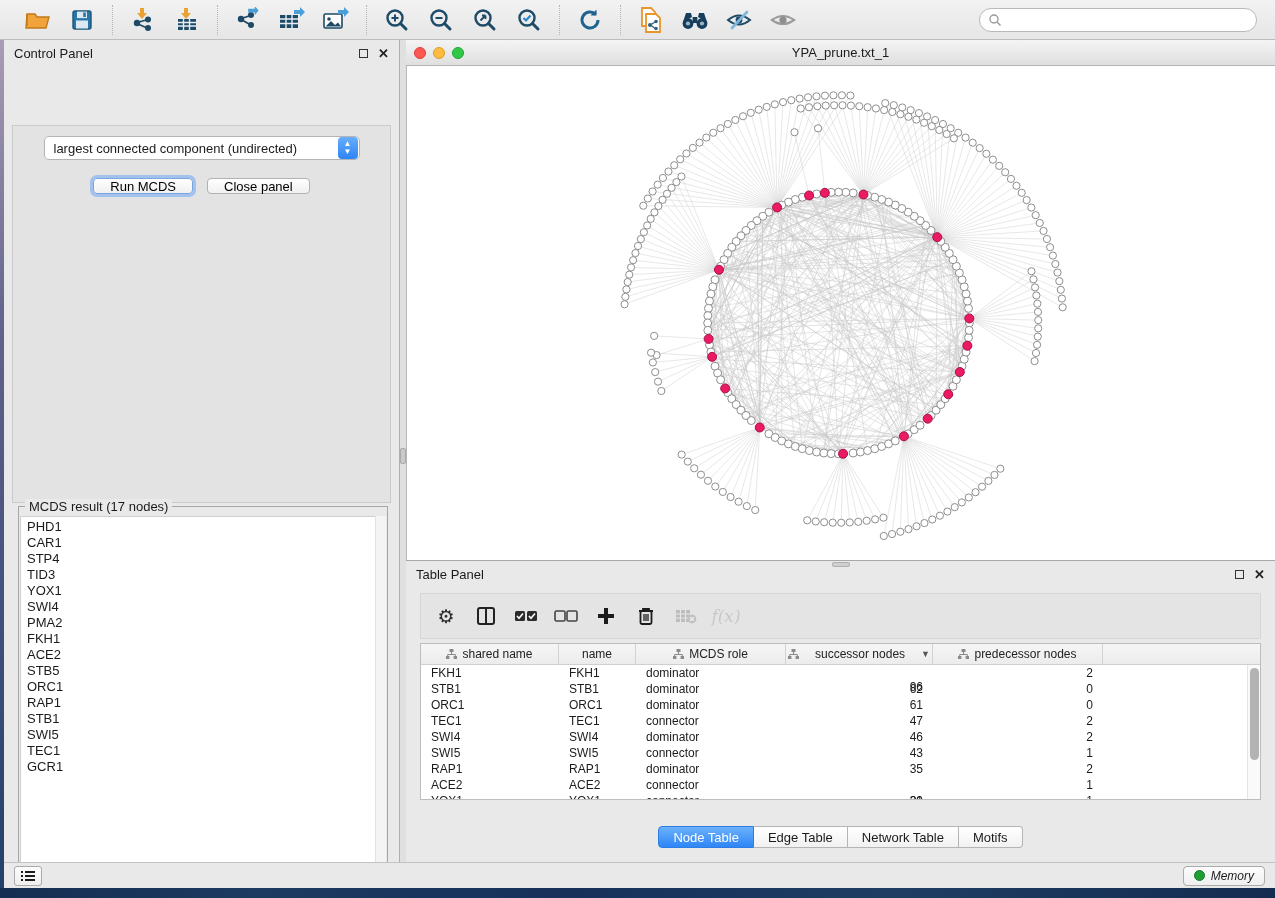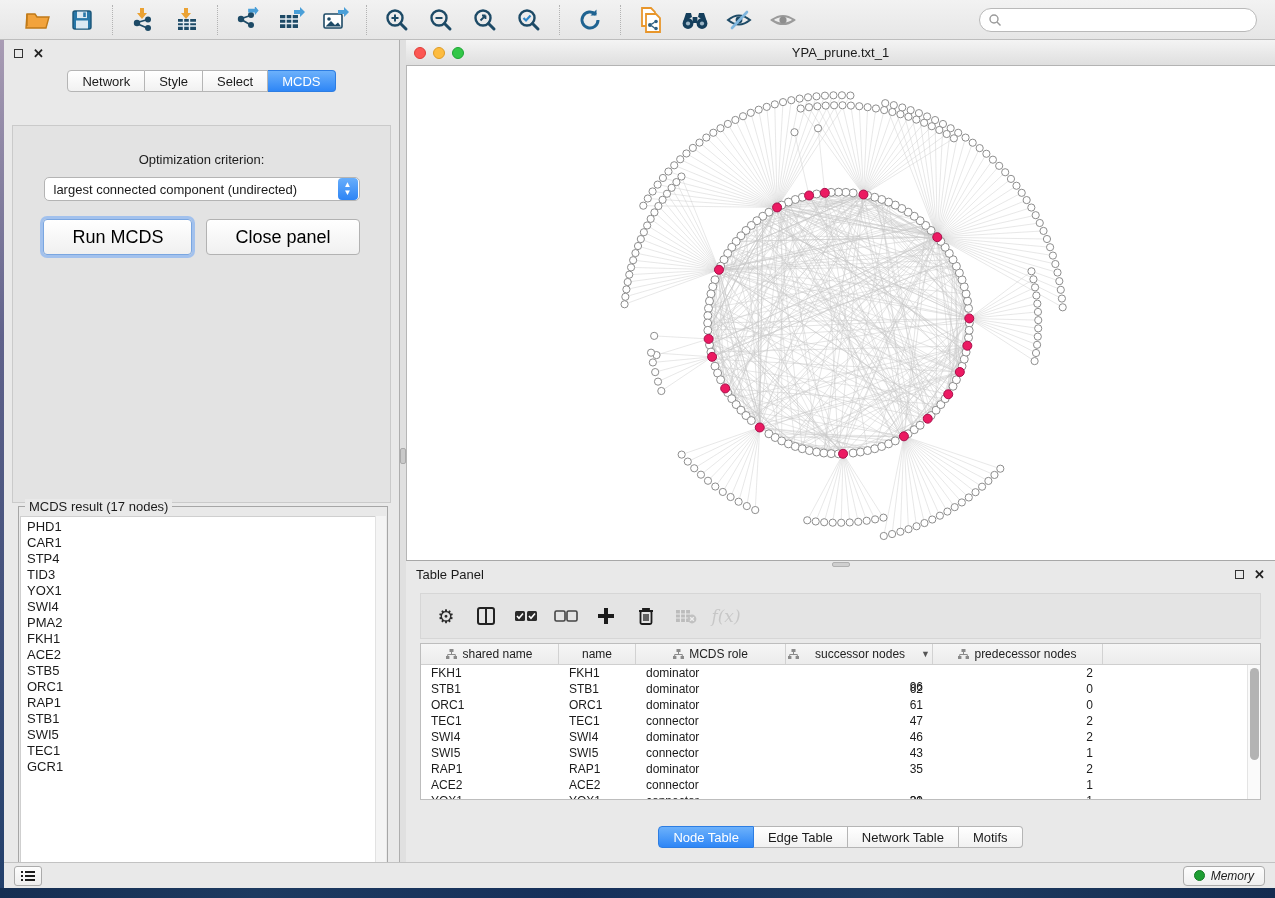--- a/index.html
+++ b/index.html
@@ -49,21 +49,21 @@
   .cp-inset { position:absolute; left:8px; right:8px; top:85px; height:378px;
     background:#e3e3e3; border:1px solid #cacaca; }
   .opt-label { text-align:center; margin-top:26px; font-size:13px; }
   .opt-select { margin:10px auto 0; width:316px; height:24px; background:#fff;
     border:1px solid #b4b4b4; border-radius:5px; display:flex; align-items:center; }
   .opt-select .val { flex:1; padding:0 9px; font-size:13px; white-space:nowrap; overflow:hidden;}
   .opt-select .stepper { width:20px; height:22px; margin-right:1px; border-radius:4px;
     background:linear-gradient(#68aefb,#2d84f5); color:#fff; font-size:8px; line-height:8px;
     display:flex; flex-direction:column; align-items:center; justify-content:center; }
   .btn-row { display:flex; justify-content:center; gap:14px; margin-top:18px; }
-  .mac-btn { height:36px; padding:0 28px; font-size:18px; background:linear-gradient(#fff,#f0f0f0);
+  .mac-btn { height:16px; padding:0 16px; font-size:13px; background:linear-gradient(#fff,#f0f0f0);
     border:1px solid #b2b2b2; border-radius:4px; cursor:default; }
   .mac-btn.focused { box-shadow:0 0 0 3px rgba(110,165,245,.55); border-color:#7aa6e0; }
 
   .result-fieldset { position:absolute; left:14px; top:466px; width:370px; height:372px;
     border:1px solid #a6a6a6; background:transparent; }
   .result-legend { position:absolute; top:-8px; left:6px; background:#e9e9e9; padding:0 4px;
     font-size:13px; }
   .result-list { position:absolute; inset:8px 1px 1px 1px; top:9px; background:#fff;
     border:1px solid #cfcfcf; overflow:hidden; padding:2px 0 0 6px; font-size:13px; line-height:16px; }
   .result-scroll { position:absolute; right:1px; top:9px; bottom:1px; width:11px;
@@ -281,33 +281,27 @@
         <input type="text" value="" placeholder="" style="">
       </div>
     </div>
   </div>
 
   <div class="left-strip"></div>
   <div class="bottom-strip"></div>
 
   <div class="control-panel">
     <div class="panel-titlebar">
+      <span class="panel-title">Control Panel</span>
       <span class="panel-wctrl">
         <span class="float-glyph"></span>
         <span class="close-glyph">✕</span>
       </span>
     </div>
-    <div class="seg-tabs">
-      <div class="seg-tab">Network</div>
-      <div class="seg-tab">Style</div>
-      <div class="seg-tab">Select</div>
-      <div class="seg-tab active">MCDS</div>
-    </div>
     <div class="cp-inset">
-      <div class="opt-label">Optimization criterion:</div>
       <div class="opt-select">
         <span class="val">largest connected component (undirected)</span>
         <span class="stepper">
             <span>▲</span>
             <span>▼</span>
           </span>
       </div>
       <div class="btn-row">
         <button class="mac-btn focused">Run MCDS</button>
         <button class="mac-btn">Close panel</button>

